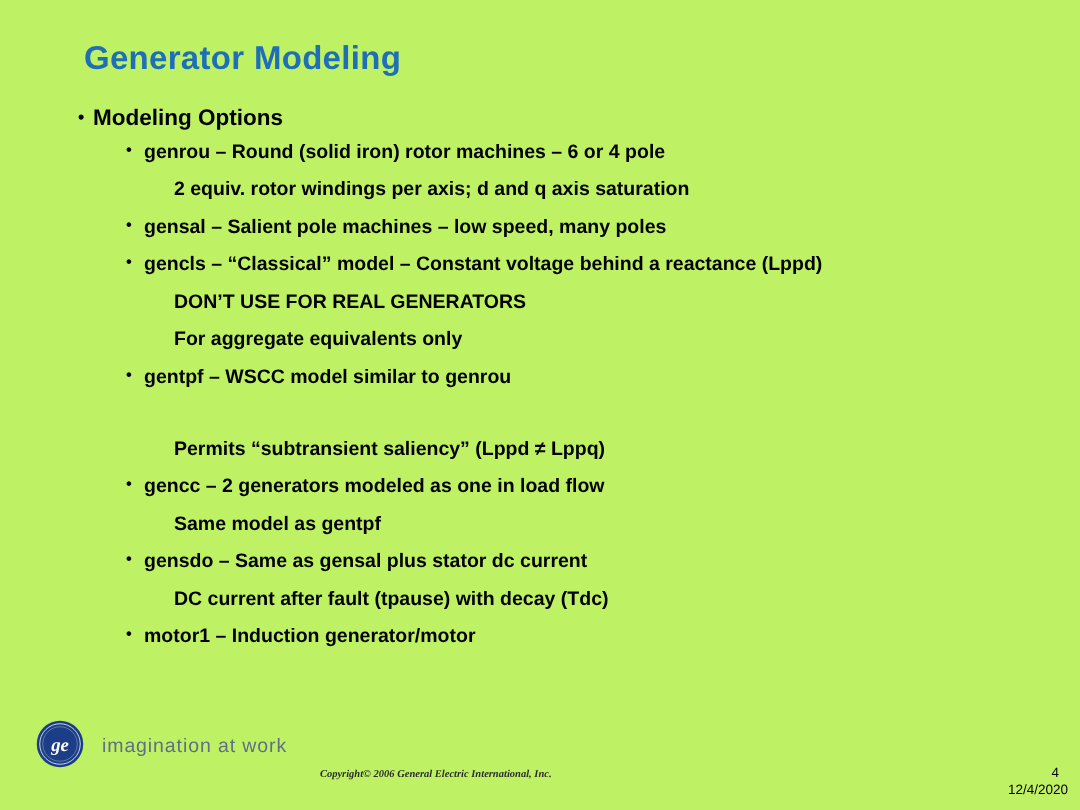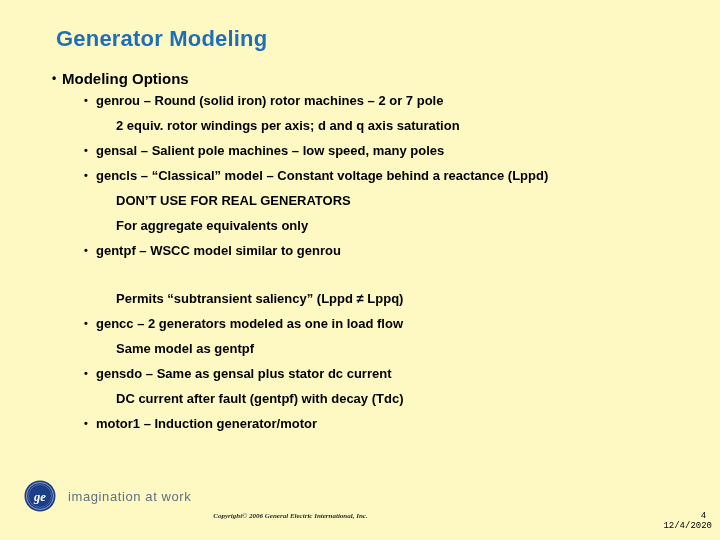--- a/index.html
+++ b/index.html
@@ -13,21 +13,21 @@
     position: relative;
     overflow: hidden;
     font-family: "Liberation Sans", sans-serif;
     color: #000000;
   }
   .slide {
     position: absolute;
     inset: 0;
     width: 720px;
     height: 540px;
-    background: #fef9c3;
+    background: #bef264;
   }
 
   
   .slide-title {
     position: absolute;
     left: 56px;
     top: 26px;
     font-size: 22px;
     font-weight: bold;
     letter-spacing: 0.2px;
@@ -140,40 +140,39 @@
     white-space: nowrap;
   }
   .slide-date {
     position: absolute;
     right: 8px;
     top: 521px;
     font-size: 9px;
     color: #000000;
     text-align: right;
     white-space: nowrap;
-    font-family: Liberation Mono, monospace;
   }
 </style>
 </head>
 <body>
 
 <div class="slide">
 
   <div class="slide-title">Generator Modeling</div>
 
   <div class="body-block">
 
     <div class="lvl1">
       <span class="bullet">•</span>
       <span>Modeling Options</span>
     </div>
 
     <div class="lvl2">
       <span class="bullet">•</span>
-      <span>genrou – Round (solid iron) rotor machines – 2 or 7 pole</span>
+      <span>genrou – Round (solid iron) rotor machines – 6 or 4 pole</span>
     </div>
 
     <div class="lvl3">
       <span>2 equiv. rotor windings per axis; d and q axis saturation</span>
     </div>
 
     <div class="lvl2">
       <span class="bullet">•</span>
       <span>gensal – Salient pole machines – low speed, many poles</span>
     </div>
@@ -209,21 +208,21 @@
     <div class="lvl3">
       <span>Same model as gentpf</span>
     </div>
 
     <div class="lvl2">
       <span class="bullet">•</span>
       <span>gensdo – Same as gensal plus stator dc current</span>
     </div>
 
     <div class="lvl3">
-      <span>DC current after fault (gentpf) with decay (Tdc)</span>
+      <span>DC current after fault (tpause) with decay (Tdc)</span>
     </div>
 
     <div class="lvl2">
       <span class="bullet">•</span>
       <span>motor1 – Induction generator/motor</span>
     </div>
 
   </div>
 
   <div class="ge-logo">

